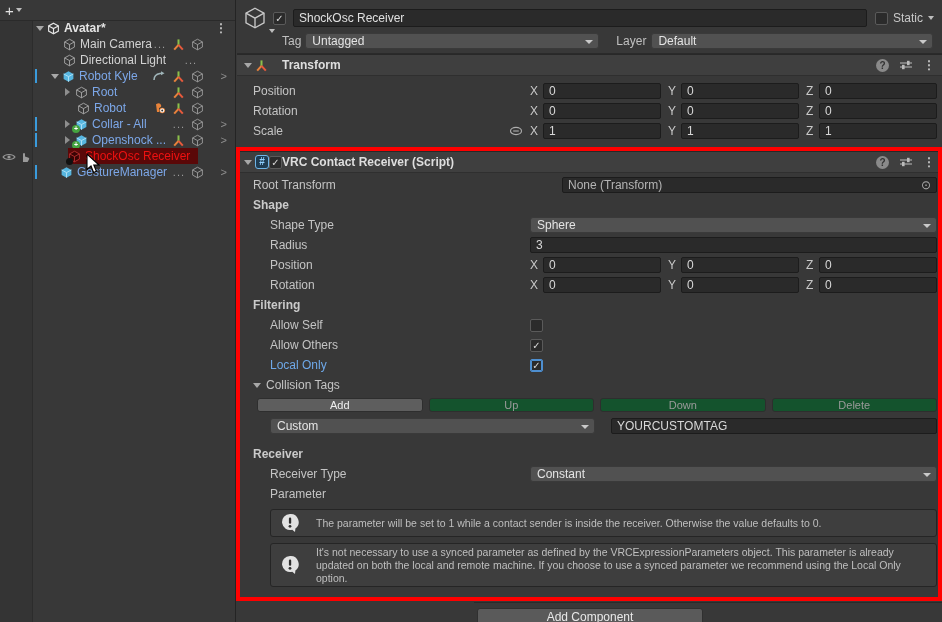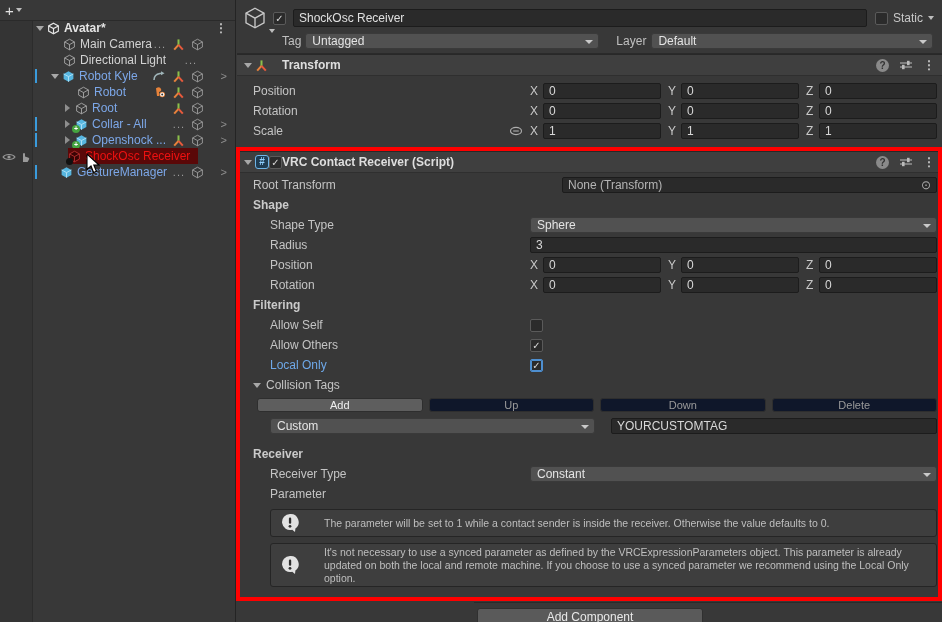--- a/index.html
+++ b/index.html
@@ -83,29 +83,29 @@
   .xgrp { flex:1; display:flex; align-items:center; }
   .xgrp .ax { width:8px; margin-right:5px; color:#C8C8C8; }
   .linkicon { margin-left:auto; margin-right:7px; }
   .objfield { flex:1; background:#2A2A2A; border:1px solid #1C1C1C; border-radius:2px; height:16px;
     display:flex; align-items:center; padding:0 5px; color:#B4B4B4;margin-left:32px; }
   .picker { margin-left:auto; color:#A8A8A8; font-size:12px; line-height:12px; }
   .fold-lbl { display:flex; align-items:center; gap:5px; color:#C4C4C4; }
 
   .v-body { padding-top:4px; }
   .ctag-btns { display:flex; gap:6px; margin:0 5px 6px 20px; height:14px; }
-  .btn { flex:1; border:1px solid #2E2E2E; border-radius:3px; background:#0f172a; color:#9A9A9A;
+  .btn { flex:1; border:1px solid #2E2E2E; border-radius:3px; background:#14532d; color:#9A9A9A;
     font-size:11px; text-align:center; line-height:12px; }
   .btn.primary { background:#5E5E5E; color:#EFEFEF; }
   .ctag-row { display:flex; align-items:center; height:16px; margin:0 5px 12px 33px; }
   .dd-custom { width:325px; }
   .ctag-field { flex:1; margin-left:16px; }
 
   .helpbox { margin:0 5px 6px 33px; background:#3E3E3E; border:1px solid #252525; border-radius:3px;
-    display:flex; align-items:center; gap:24px; padding:3px 9px; color:#BFBFBF; font-size:10.5px; line-height:13px; }
+    display:flex; align-items:center; gap:16px; padding:3px 9px; color:#BFBFBF; font-size:10.5px; line-height:13px; }
   .hb1 { height:28px; margin-top:7px; }
   .hb2 { height:44px; }
 
   .annotation { position:absolute; left:236px; top:147px; width:706px; height:454px;
     border:4px solid #FF0000; pointer-events:none; z-index:50; }
   .bottom-strip { position:absolute; left:237px; top:602px; right:0; height:20px; background:#383838; border-top:1px solid #2A2A2A; }
   .add-comp-btn { position:absolute; left:477px; top:608px; width:226px; height:20px; background:#5A5A5A;
     border:1px solid #303030; border-radius:3px; color:#E8E8E8; text-align:center; line-height:17px; z-index:5; }
   .cursor { position:absolute; left:86px; top:153px; z-index:100; pointer-events:none; }
 </style>
@@ -216,63 +216,63 @@
         <span>
             <svg viewBox="0 0 16 16" width="13" height="13">
               <path d="M8 1.5L14 4.8v6.4L8 14.5 2 11.2V4.8z" fill="none" stroke="#A8A8A8"></path>
               <path d="M2 4.8l6 3.3 6-3.3M8 8.1v6.4" stroke="#A8A8A8" fill="none"></path>
             </svg>
           </span>
       </span>
       <span class="chev">&gt;</span>
     </div>
 
+    <div class="hrow" style="padding-left:31px">
+      <span class="arrow-r"></span>
+      <span class="icon-wrap">
+        <svg viewBox="0 0 16 16" width="13" height="13">
+            <path d="M8 1.5L14 4.8v6.4L8 14.5 2 11.2V4.8z" fill="none" stroke="#B4B4B4"></path>
+            <path d="M2 4.8l6 3.3 6-3.3M8 8.1v6.4" stroke="#B4B4B4" fill="none"></path>
+          </svg>
+      </span>
+      <span class="hlabel blue">Root</span>
+      <span class="ricons">
+        <span>
+            <svg width="13" height="13" viewBox="0 0 13 13">
+              <path d="M6.5 6.8V1.4" stroke="#8CC04A" stroke-width="2"></path>
+              <path d="M6.5 6.8L2.2 11.6" stroke="#E8823C" stroke-width="2"></path>
+              <path d="M6.5 6.8L10.8 11.6" stroke="#E85A3C" stroke-width="2"></path>
+            </svg>
+          </span>
+        <span>
+            <svg viewBox="0 0 16 16" width="13" height="13">
+              <path d="M8 1.5L14 4.8v6.4L8 14.5 2 11.2V4.8z" fill="none" stroke="#A8A8A8"></path>
+              <path d="M2 4.8l6 3.3 6-3.3M8 8.1v6.4" stroke="#A8A8A8" fill="none"></path>
+            </svg>
+          </span>
+      </span>
+    </div>
+
     <div class="hrow" style="padding-left:43px">
       <span class="icon-wrap">
         <svg viewBox="0 0 16 16" width="13" height="13">
             <path d="M8 1.5L14 4.8v6.4L8 14.5 2 11.2V4.8z" fill="none" stroke="#B4B4B4"></path>
             <path d="M2 4.8l6 3.3 6-3.3M8 8.1v6.4" stroke="#B4B4B4" fill="none"></path>
           </svg>
       </span>
       <span class="hlabel blue">Robot</span>
       <span class="ricons">
         <span>
             <svg width="13" height="12">
               <path d="M3 2.2Q7 0.2 8 3Q9 5 6 6L6 10L4 10Z" fill="#E8833A"></path>
               <circle cx="9.2" cy="8.5" r="2.8" fill="#E8833A"></circle>
               <circle cx="9.2" cy="8.5" r="2" fill="#FFF"></circle>
               <circle cx="9.2" cy="8.5" r="1" fill="#333"></circle>
             </svg>
           </span>
-        <span>
-            <svg width="13" height="13" viewBox="0 0 13 13">
-              <path d="M6.5 6.8V1.4" stroke="#8CC04A" stroke-width="2"></path>
-              <path d="M6.5 6.8L2.2 11.6" stroke="#E8823C" stroke-width="2"></path>
-              <path d="M6.5 6.8L10.8 11.6" stroke="#E85A3C" stroke-width="2"></path>
-            </svg>
-          </span>
-        <span>
-            <svg viewBox="0 0 16 16" width="13" height="13">
-              <path d="M8 1.5L14 4.8v6.4L8 14.5 2 11.2V4.8z" fill="none" stroke="#A8A8A8"></path>
-              <path d="M2 4.8l6 3.3 6-3.3M8 8.1v6.4" stroke="#A8A8A8" fill="none"></path>
-            </svg>
-          </span>
-      </span>
-    </div>
-
-    <div class="hrow" style="padding-left:31px">
-      <span class="arrow-r"></span>
-      <span class="icon-wrap">
-        <svg viewBox="0 0 16 16" width="13" height="13">
-            <path d="M8 1.5L14 4.8v6.4L8 14.5 2 11.2V4.8z" fill="none" stroke="#B4B4B4"></path>
-            <path d="M2 4.8l6 3.3 6-3.3M8 8.1v6.4" stroke="#B4B4B4" fill="none"></path>
-          </svg>
-      </span>
-      <span class="hlabel blue">Root</span>
-      <span class="ricons">
         <span>
             <svg width="13" height="13" viewBox="0 0 13 13">
               <path d="M6.5 6.8V1.4" stroke="#8CC04A" stroke-width="2"></path>
               <path d="M6.5 6.8L2.2 11.6" stroke="#E8823C" stroke-width="2"></path>
               <path d="M6.5 6.8L10.8 11.6" stroke="#E85A3C" stroke-width="2"></path>
             </svg>
           </span>
         <span>
             <svg viewBox="0 0 16 16" width="13" height="13">
               <path d="M8 1.5L14 4.8v6.4L8 14.5 2 11.2V4.8z" fill="none" stroke="#A8A8A8"></path>

